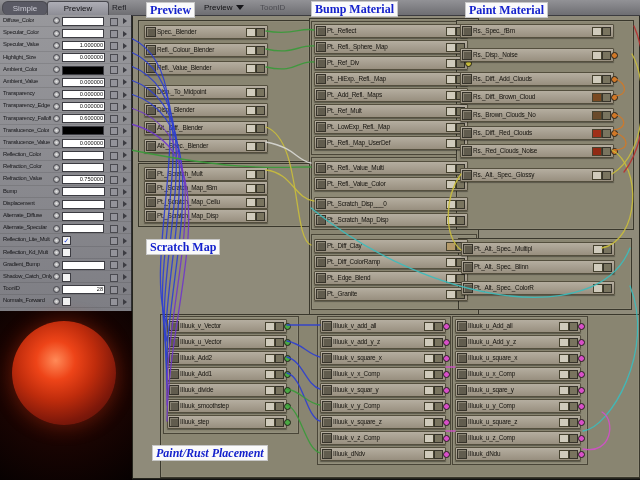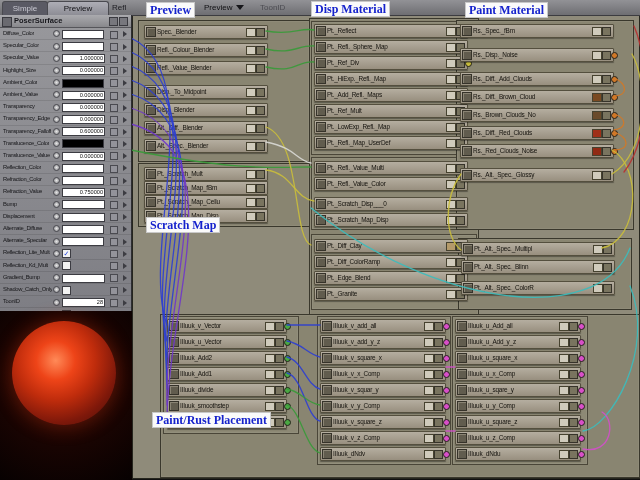--- a/index.html
+++ b/index.html
@@ -4,21 +4,21 @@
 <style>
   html,body{margin:0;padding:0;background:#000;}
   .page{position:relative;width:640px;height:480px;overflow:hidden;background:#111;
         font-family:"Liberation Sans",sans-serif;-webkit-font-smoothing:antialiased;}
 
   
   .topbar{position:absolute;left:0;top:0;width:640px;height:15px;z-index:5;
           background:linear-gradient(#929296,#6e6e72);border-bottom:1px solid #3c3c40;}
   .tab{position:absolute;top:1px;height:13px;font-size:8px;line-height:13px;text-align:center;
        border:1px solid #4a4a50;border-bottom:none;border-radius:3px 3px 0 0;}
-  .tab.simple{left:2px;width:44px;background:#5a5a64;color:#c9c9d2;}
+  .tab.simple{left:2px;width:44px;background:#5a5a64;color:#c9c9d2;border-radius:6px;}
   .tab.advanced{left:47px;width:60px;background:linear-gradient(#aeaeb6,#8d8d95);color:#101014;}
   .objlabel{position:absolute;left:112px;top:3px;font-size:8px;color:#1d1d22;}
   .matctl{position:absolute;left:204px;top:3px;font-size:8px;color:#101014;}
   .tri{display:inline-block;width:0;height:0;margin-left:4px;
        border-left:4px solid transparent;border-right:4px solid transparent;border-top:5px solid #16161a;}
   .previewlbl{position:absolute;left:260px;top:3px;font-size:8px;color:#4c4c52;}
 
   
   .panel{position:absolute;left:0;top:15px;width:131px;height:296px;z-index:5;
          background:linear-gradient(180deg,#98989c 0%,#7e7e84 100%);border-right:1px solid #2e2e32;}
@@ -83,26 +83,20 @@
     <div class="tab simple">Simple</div>
     <div class="tab advanced">Preview</div>
     <div class="objlabel">Refl</div>
     <div class="matctl">
       <span>Preview</span><span class="tri"></span>
     </div>
     <div class="previewlbl">ToonID</div>
   </div>
 
   <div class="panel">
-    <div class="phead">
-      <span class="ph-icon"></span>
-      <span class="ph-title">PoserSurface</span>
-      <span class="ph-b1"></span>
-      <span class="ph-b2"></span>
-    </div>
     <div id="prows">
         <div class="prow">
           <span class="p-label">Diffuse_Color</span>
           <span class="p-dial"></span>
           <span class="p-chip" style="background: rgb(255, 255, 255);"></span>
           <span class="p-plug"></span>
           <span class="p-arrow"></span>
         </div>
         <div class="prow">
           <span class="p-label">Specular_Color</span>
@@ -302,24 +296,24 @@
       <path d="M583,449 C612,455 616,420 602,412" stroke="#d050c8" fill="none" stroke-width="1.3"></path>
       <path d="M614,78 C628,84 628,96 614,96" stroke="#d07828" fill="none" stroke-width="1.3"></path>
       <path d="M614,114 C627,118 627,128 614,130" stroke="#d07828" fill="none" stroke-width="1.3"></path>
       <path d="M614,132 C630,138 630,150 614,150" stroke="#d07828" fill="none" stroke-width="1.3"></path>
       <path d="M634,26 C650,62 650,140 624,172" stroke="#b83030" fill="none" stroke-width="1.3"></path>
       <path d="M266,142 C296,148 296,160 311,163" stroke="#d8d8d4" fill="none" stroke-width="1.3"></path>
     </svg>
 
   <div id="overlays">
       <div class="ov" style="left: 146px; top: 2px;">Preview</div>
-      <div class="ov" style="left: 311px; top: 1px;">Disp Material</div>
+      <div class="ov" style="left: 311px; top: 1px;">Bump Material</div>
       <div class="ov" style="left: 465px; top: 2px;">Paint Material</div>
-      <div class="ov" style="left: 146px; top: 217px;">Scratch Map</div>
-      <div class="ov" style="left: 152px; top: 412px;">Paint/Rust Placement</div>
+      <div class="ov" style="left: 146px; top: 239px;">Scratch Map</div>
+      <div class="ov" style="left: 152px; top: 445px; font-style: italic;">Paint/Rust Placement</div>
     </div>
 
 <div class="group" style="left: 138px; top: 20px; width: 170px; height: 140px;"></div>
     <div class="node" style="left: 144px; top: 25px; width: 122px;">
       <span class="n-icon"></span>
       <span class="n-label">Spec._Blender</span>
       <span class="n-chip"></span>
       <span class="n-btn"></span>
     </div>
     <div class="node" style="left: 144px; top: 43px; width: 122px;">

